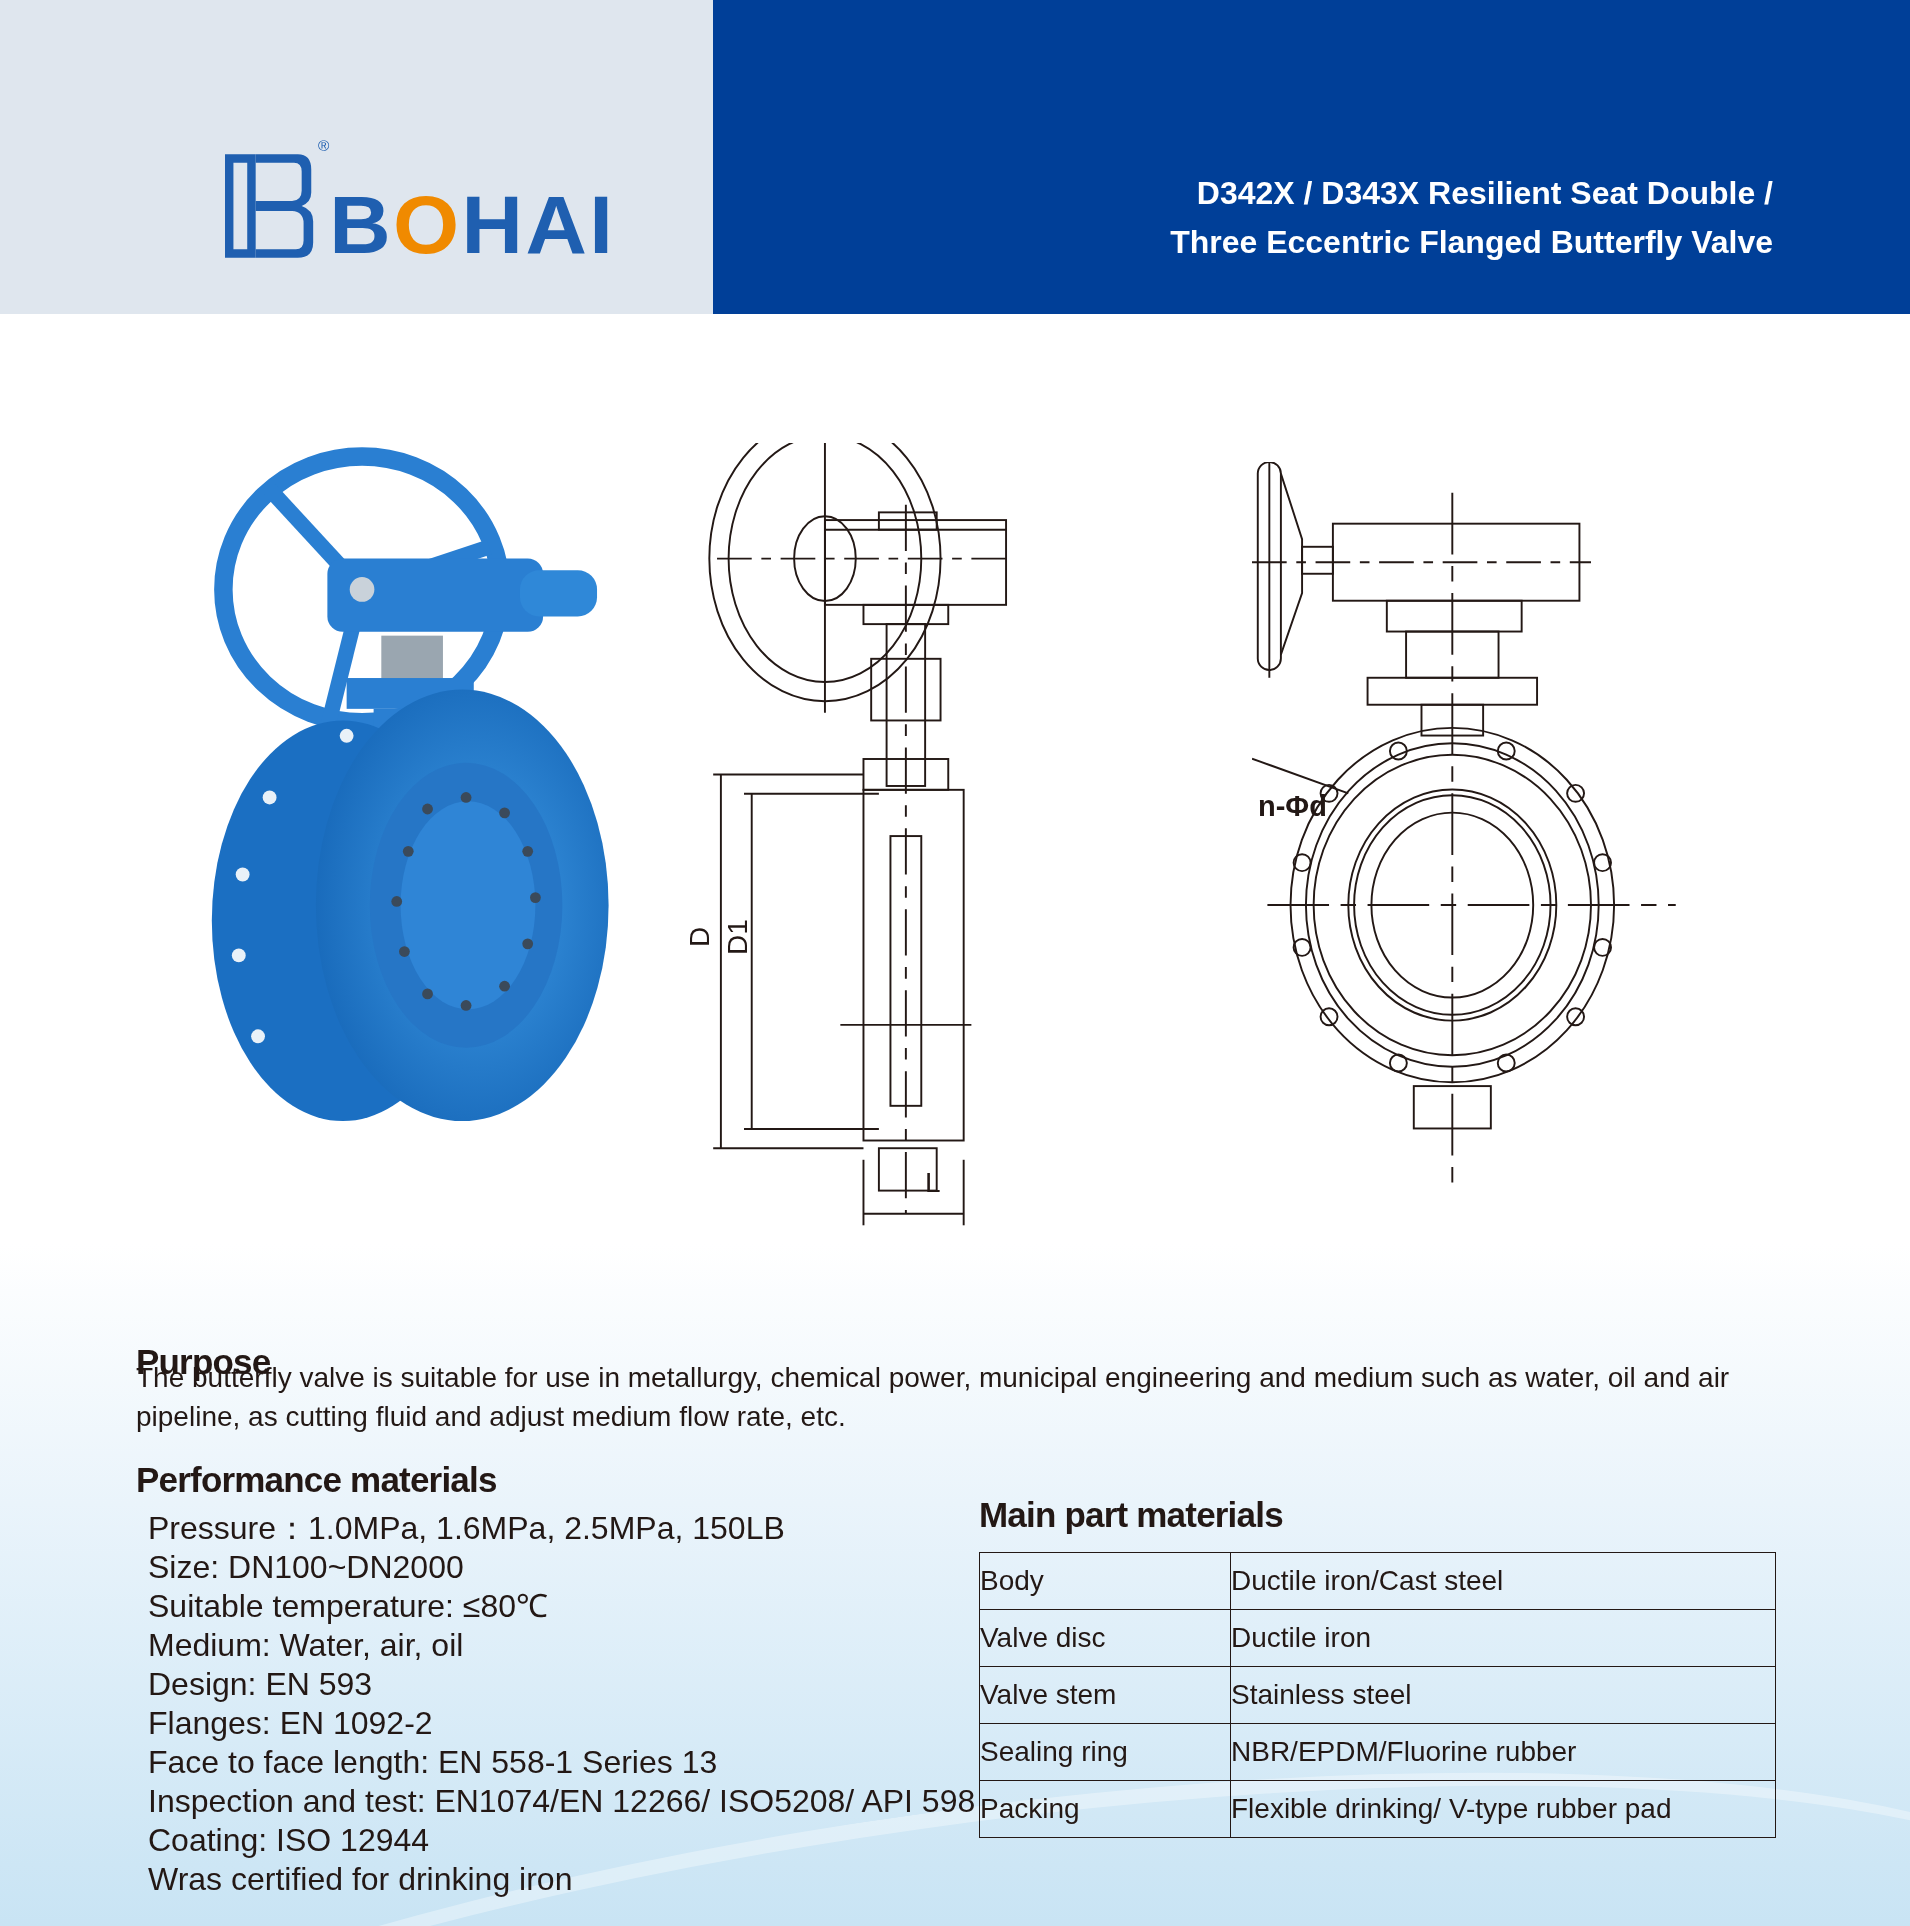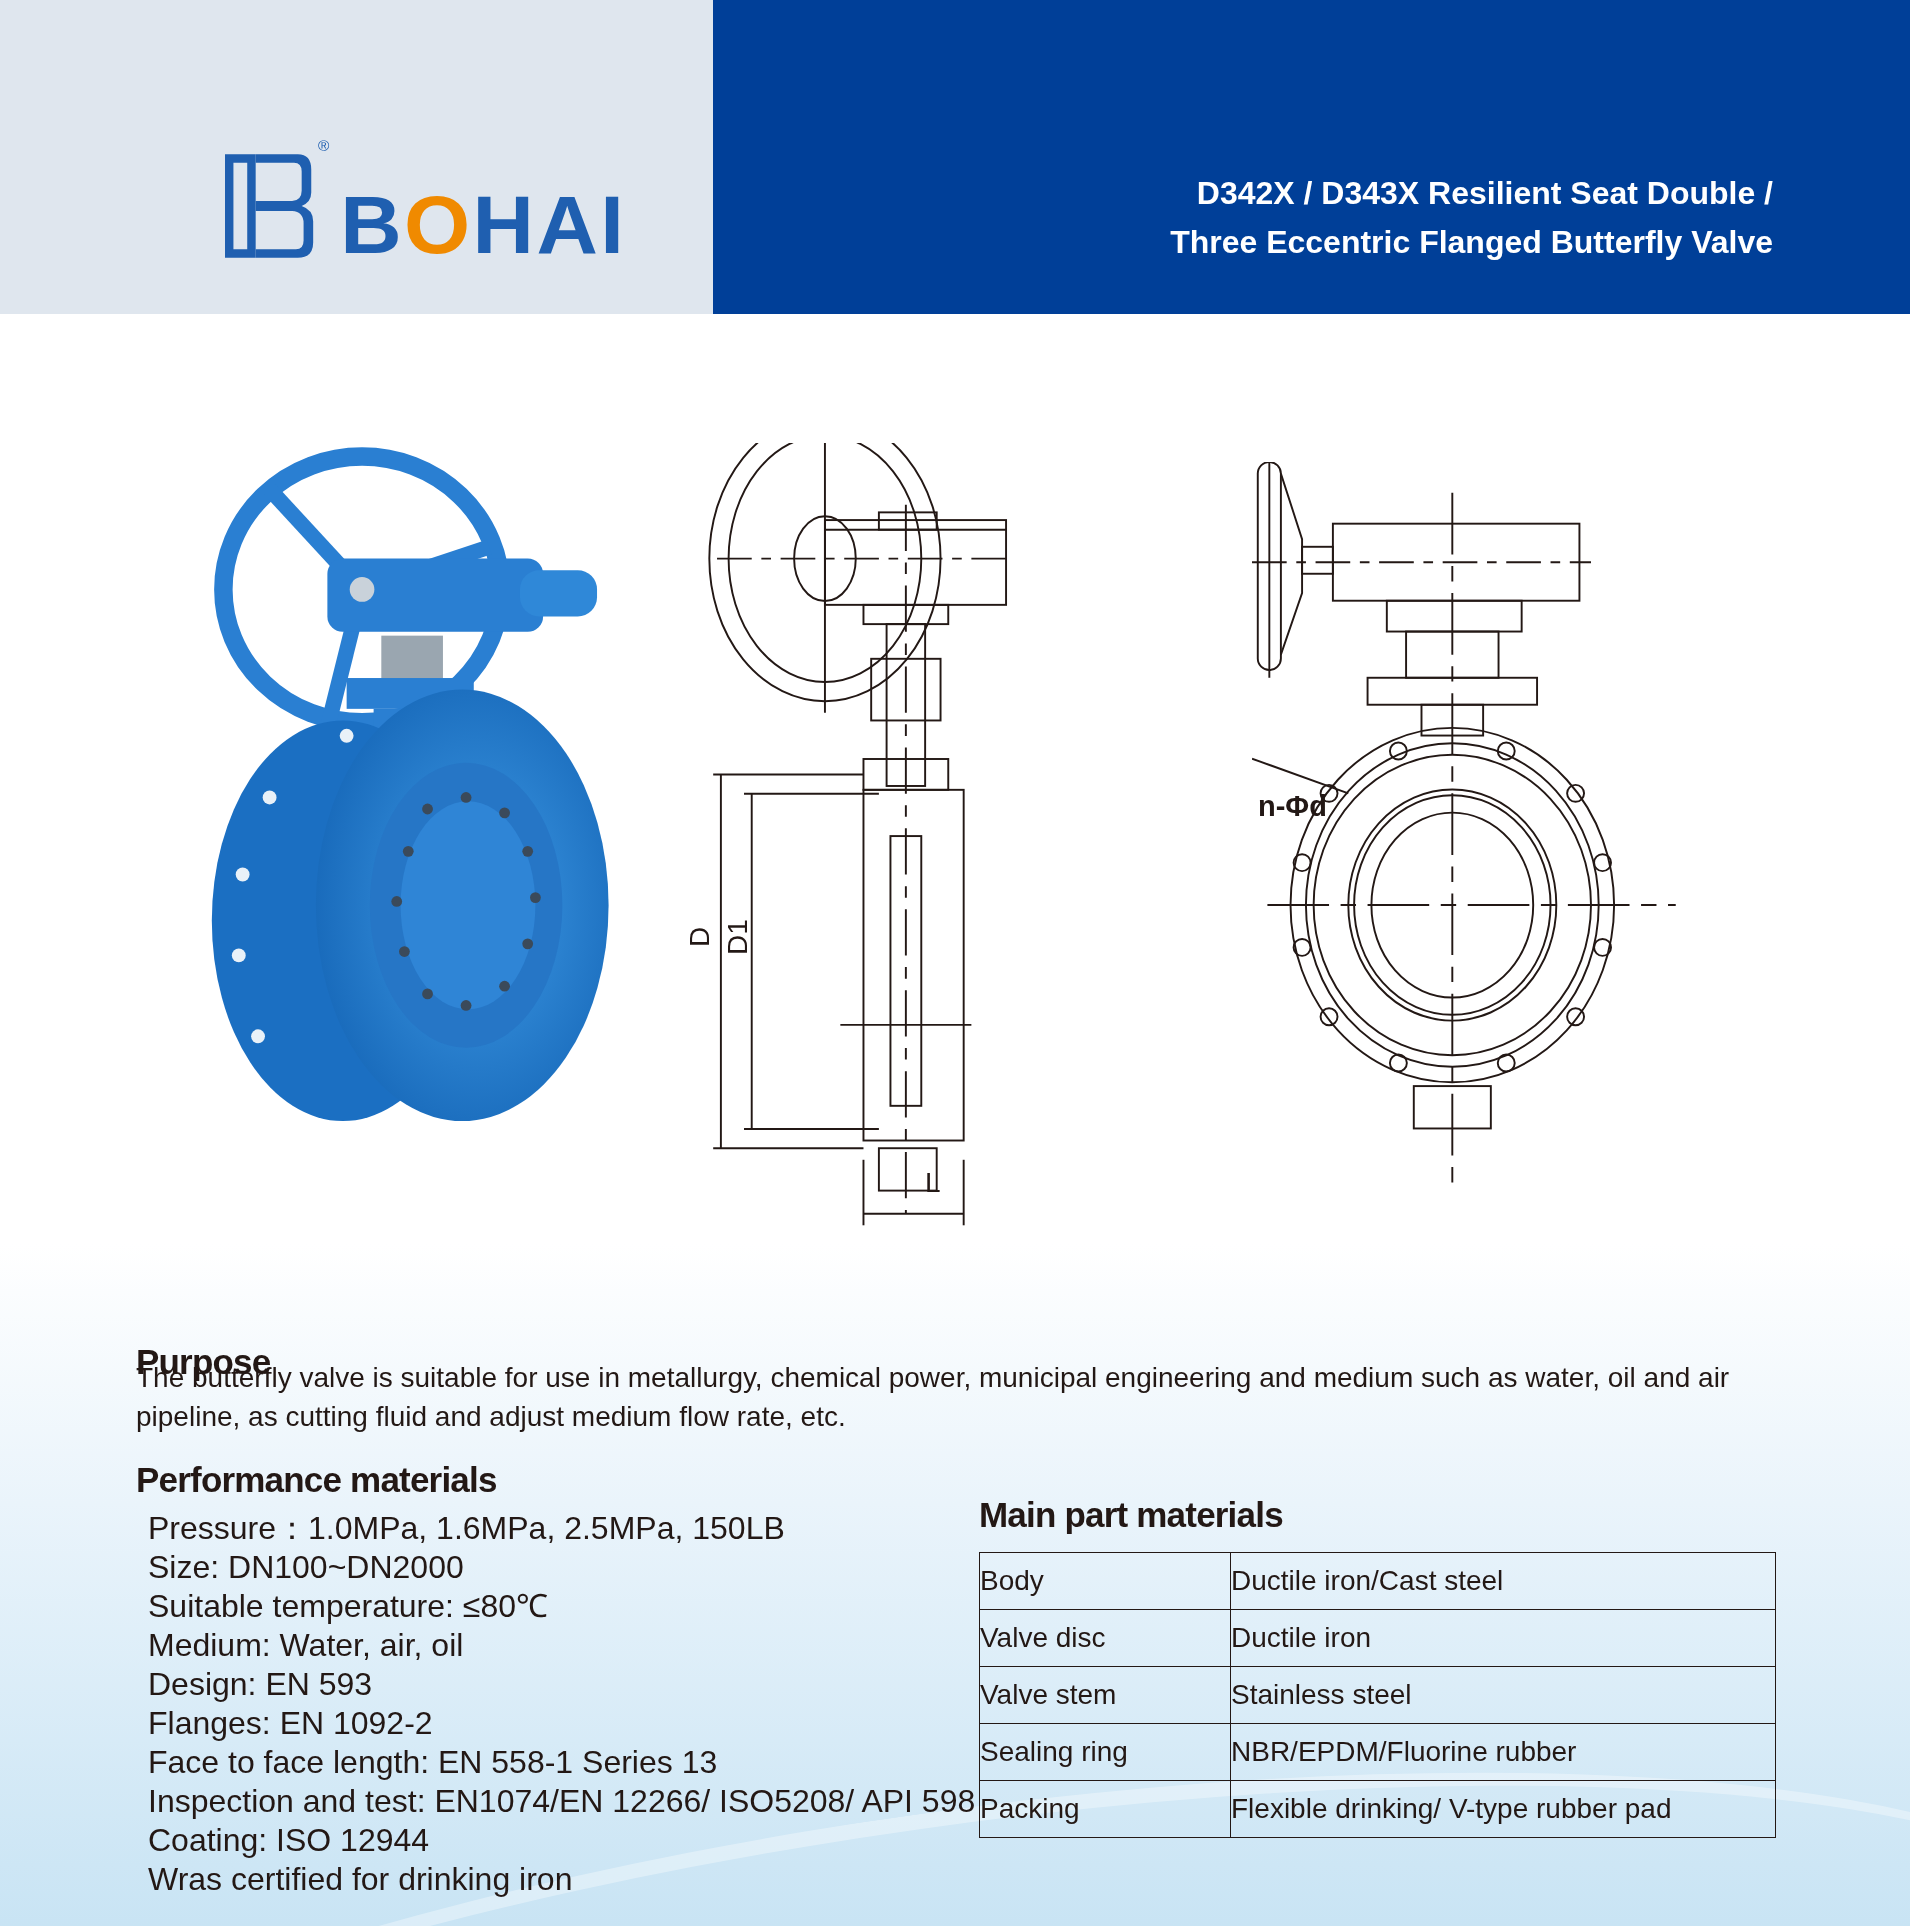--- a/index.html
+++ b/index.html
@@ -14,21 +14,21 @@
     transform: rotate(-8deg); pointer-events: none;
   }
   
   .header-left {
     position: absolute; left: 0; top: 0; width: 713px; height: 314px; background: #dfe6ee;
   }
   .header-right {
     position: absolute; left: 713px; top: 0; width: 1198px; height: 314px; background: #003f98;
   }
   .logo {
-    position: absolute; left: 225px; top: 154px; height: 104px; display: flex; align-items: flex-end; gap: 11px;
+    position: absolute; left: 225px; top: 154px; height: 104px; display: flex; align-items: flex-end;
   }
   .logo-mark { width: 92px; height: 104px; }
   .logo-text {
     margin-left: 19px; font-weight: bold; font-size: 81px; letter-spacing: 2.3px; line-height: 0.82;
     color: #1f5fb0; font-family: "Liberation Sans", sans-serif; transform: scaleX(1.05);
   }
   .logo-text .o { color: #f08a00; }
   .reg {
     position: absolute; left: 318px; top: 137px; font-size: 15.4px; color: #1f5fb0;
   }

